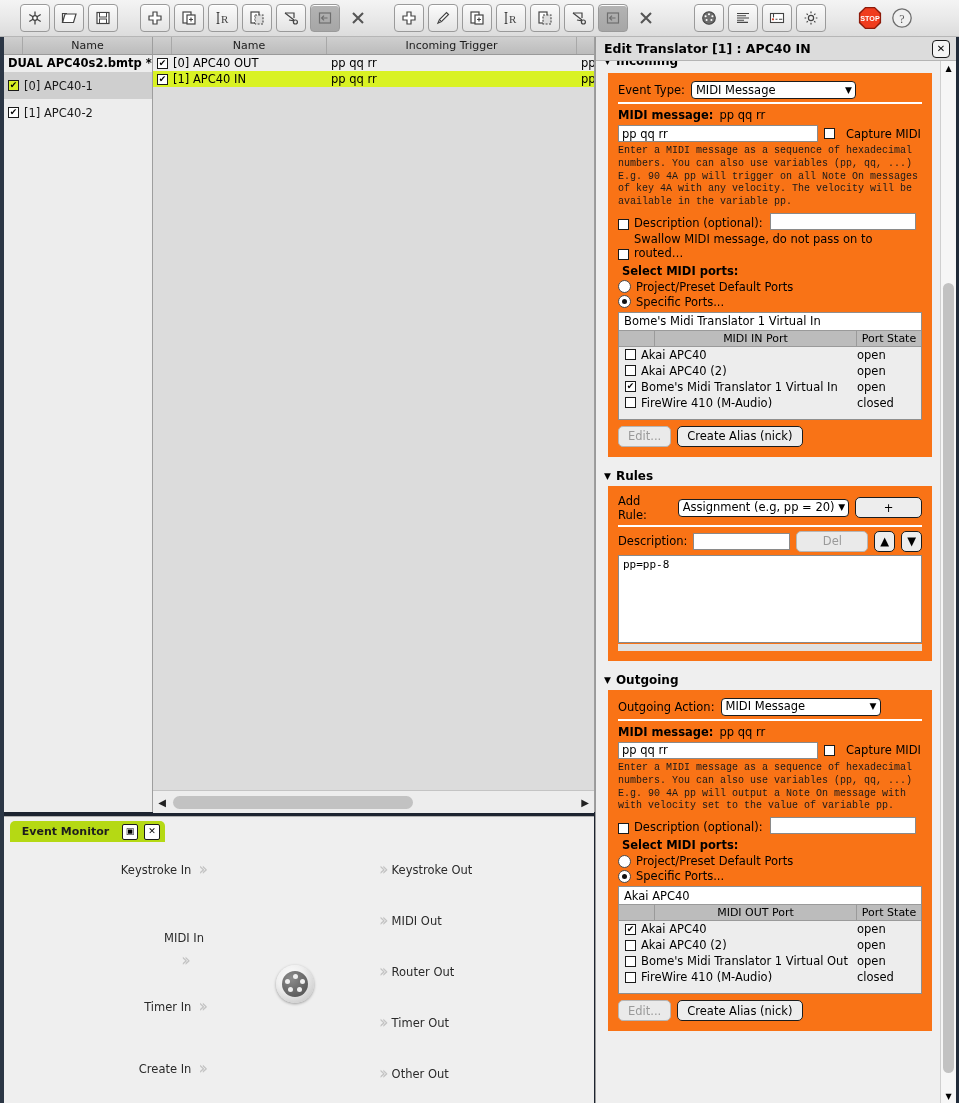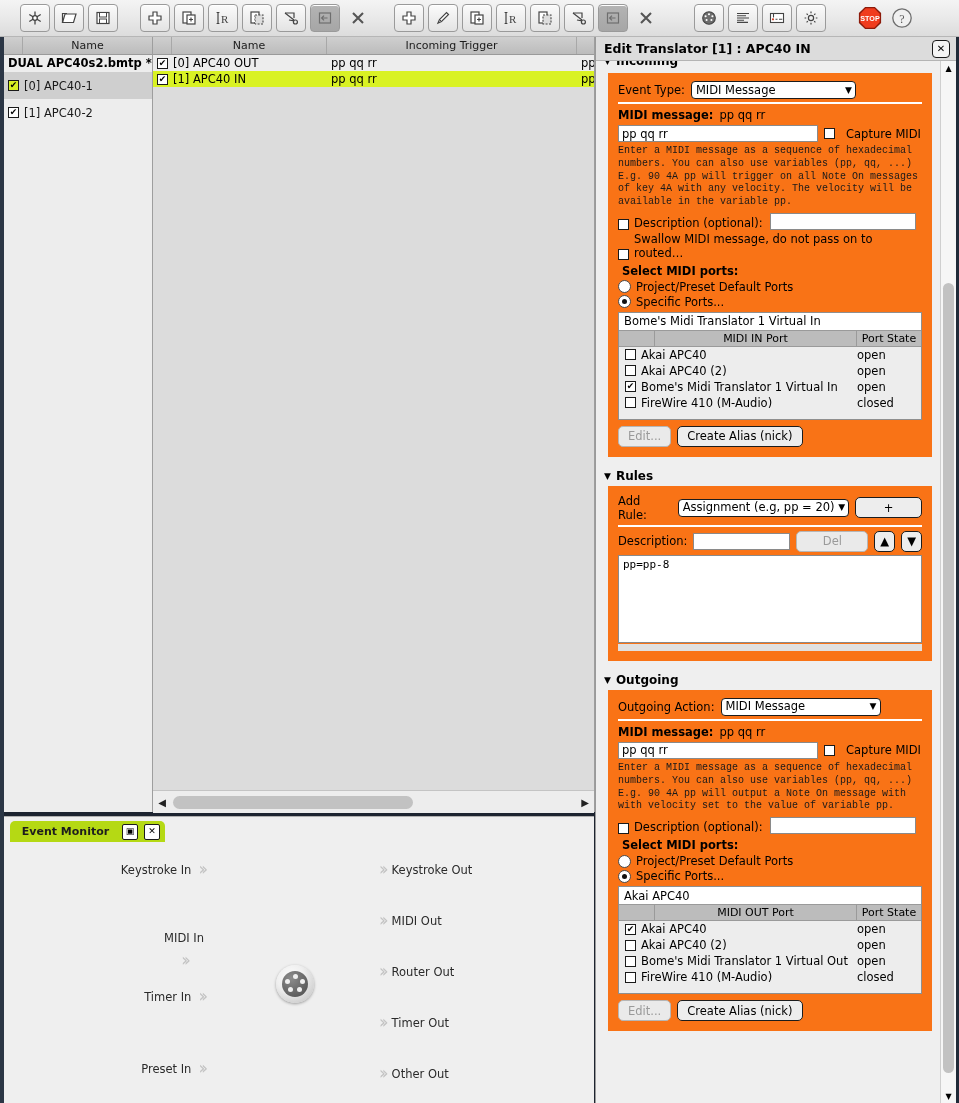--- a/index.html
+++ b/index.html
@@ -499,26 +499,26 @@
     <div class="routing">
       <div class="rt-col-in">
         <div class="rt-item in" style="top:14px;">
           <span>Keystroke In</span>
           <span class="chev">››</span>
         </div>
         <div class="rt-item in" style="top:84px;flex-direction:column;">
           <span>MIDI In</span>
           <span class="chev">››</span>
         </div>
-        <div class="rt-item in" style="top:141px;">
+        <div class="rt-item in" style="top:151px;">
           <span>Timer In</span>
           <span class="chev">››</span>
         </div>
         <div class="rt-item in" style="top:213px;">
-          <span>Preset In</span>
+          <span>Create In</span>
           <span class="chev">››</span>
         </div>
       </div>
 
       <div class="midi-hub">
         <div class="din">
           <span class="pin" style="left:10.5px; top:2.5px;"></span>
           <span class="pin" style="left:3px; top:8px;"></span>
           <span class="pin" style="left:18px; top:8px;"></span>
           <span class="pin" style="left:6px; top:16px;"></span>

